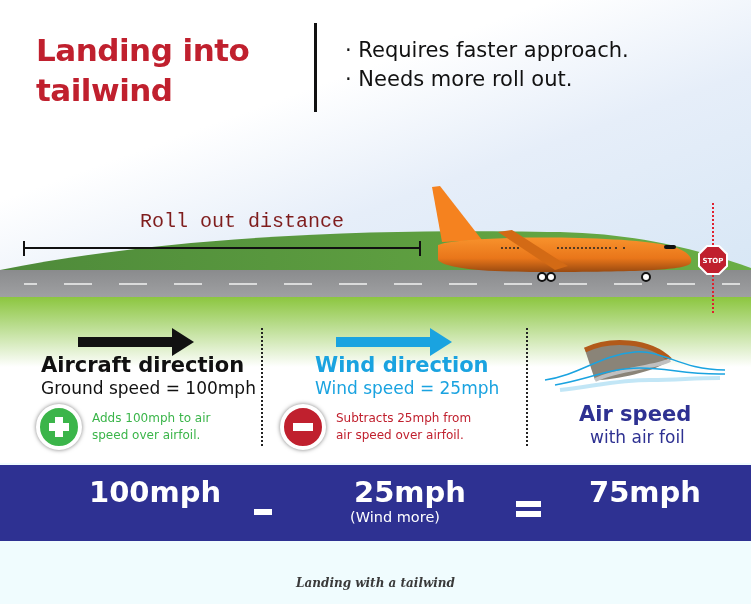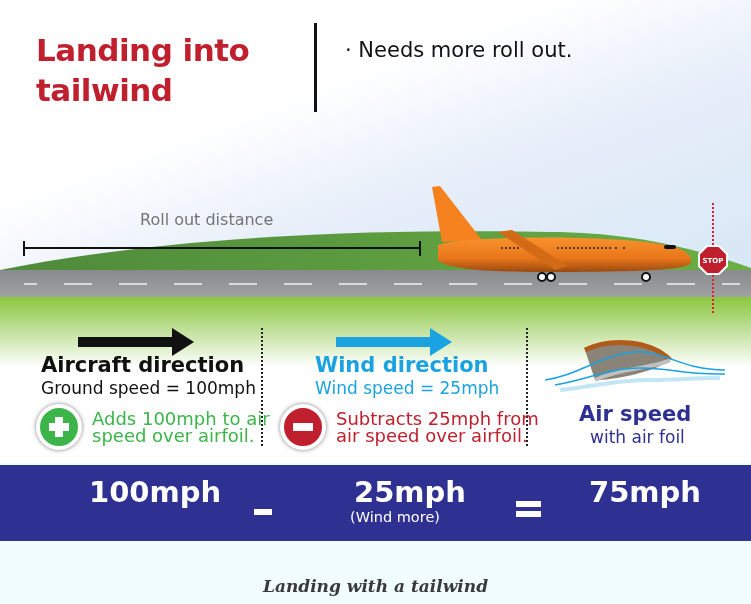--- a/index.html
+++ b/index.html
@@ -7,45 +7,45 @@
   body { background: #f0fcfe; font-family: "DejaVu Sans", sans-serif; position: relative; }
   .canvas { position: absolute; left: 0; top: 0; width: 751px; height: 604px; }
   .sky { position: absolute; left: 0; top: 0; width: 751px; height: 300px;
     background: linear-gradient(160deg, #ffffff 0%, #ffffff 35%, #e6eef9 60%, #d6e6f5 100%); }
   .title { position: absolute; left: 36px; top: 30px; color: #c0202e; font-weight: bold;
     font-size: 31px; line-height: 40px; letter-spacing: -0.5px; }
   .vrule { position: absolute; left: 314px; top: 23px; width: 3px; height: 89px; background: #111; }
   .bullets { position: absolute; left: 345px; top: 36px; font-size: 21px; line-height: 29px; color: #111; }
   .bullets div::before { content: "· "; }
   .hill { position: absolute; left: 0; top: 0; width: 751px; height: 300px; }
-  .rollout-label { position: absolute; left: 140px; top: 210px; font-size: 16px; color: #737373; }
+  .rollout-label { position: absolute; left: 140px; top: 210px; font-size: 20px; color: #7f1d1d; font-family: Liberation Mono, monospace; }
   .runway { position: absolute; left: 0; top: 270px; width: 751px; height: 28px;
     background: linear-gradient(#8a8b8d, #a0a1a3); }
   .grass-band { position: absolute; left: 0; top: 297px; width: 751px; height: 70px;
     background: linear-gradient(#8cc63f, #b8dc8c 40%, #ffffff 100%); }
   .white-area { position: absolute; left: 0; top: 367px; width: 751px; height: 96px; background: #fff; }
   .sep { position: absolute; top: 328px; height: 118px; border-left: 2px dotted #222; }
   .arrow { position: absolute; height: 10px; }
   .arrow .shaft { position: absolute; left: 0; top: 0; height: 10px; }
   .arrow .head { position: absolute; top: -9px; width: 0; height: 0;
     border-top: 14px solid transparent; border-bottom: 14px solid transparent; }
   .col-title { position: absolute; font-weight: bold; font-size: 21px; }
   .col-sub { position: absolute; font-size: 17px; }
   .badge { position: absolute; width: 46px; height: 46px; border-radius: 50%;
     border: 4px solid #fff; box-shadow: 0 0 4px rgba(0,0,0,0.5); }
   .badge .bar-h { position: absolute; left: 9px; top: 15px; width: 20px; height: 8px; background: #fff; }
   .badge .bar-v { position: absolute; left: 15px; top: 9px; width: 8px; height: 20px; background: #fff; }
-  .note { position: absolute; font-size: 18px; line-height: 17px; }
+  .note { position: absolute; font-size: 12px; line-height: 17px; }
   .summary { position: absolute; left: 0; top: 465px; width: 751px; height: 76px; background: #2e3192; color: #fff; }
   .sum-item { position: absolute; text-align: center; top: 10px; }
   .sum-val { font-size: 29px; font-weight: bold; line-height: 34px; margin-left: 29px; }
   .sum-lbl { font-size: 14.5px; line-height: 17px; }
   .op { position: absolute; background: #fff; }
   .caption { position: absolute; left: 0; top: 576px; width: 751px; text-align: center;
-    font-family: "DejaVu Serif", serif; font-style: italic; font-weight: bold; font-size: 17px; color: #3a3a3a; }
+    font-family: "DejaVu Serif", serif; font-style: italic; font-weight: bold; font-size: 12px; color: #3a3a3a; }
 </style>
 </head>
 <body>
 
 <div class="canvas">
   <div class="sky"></div>
 
   <svg class="hill" viewBox="0 0 751 300">
     <defs>
       <linearGradient id="hg" x1="0" x2="1" y1="0" y2="0">
@@ -55,20 +55,21 @@
     </defs>
     <path d="M0 270 C 200 230, 420 230, 560 232 C 640 234, 700 250, 751 268 L751 272 L0 272 Z" fill="url(#hg)"></path>
   </svg>
 
   <div class="title">
     <div>Landing into</div>
     <div>tailwind</div>
   </div>
   <div class="vrule"></div>
   <div class="bullets">
+    <div>Requires faster approach.</div>
     <div>Needs more roll out.</div>
   </div>
 
   <div class="rollout-label">Roll out distance</div>
   <svg style="position:absolute;left:0;top:0" width="751" height="300">
     <line x1="24" y1="248" x2="420" y2="248" stroke="#111" stroke-width="2"></line>
     <line x1="24" y1="241" x2="24" y2="256" stroke="#111" stroke-width="2"></line>
     <line x1="420" y1="241" x2="420" y2="256" stroke="#111" stroke-width="2"></line>
   </svg>
 

